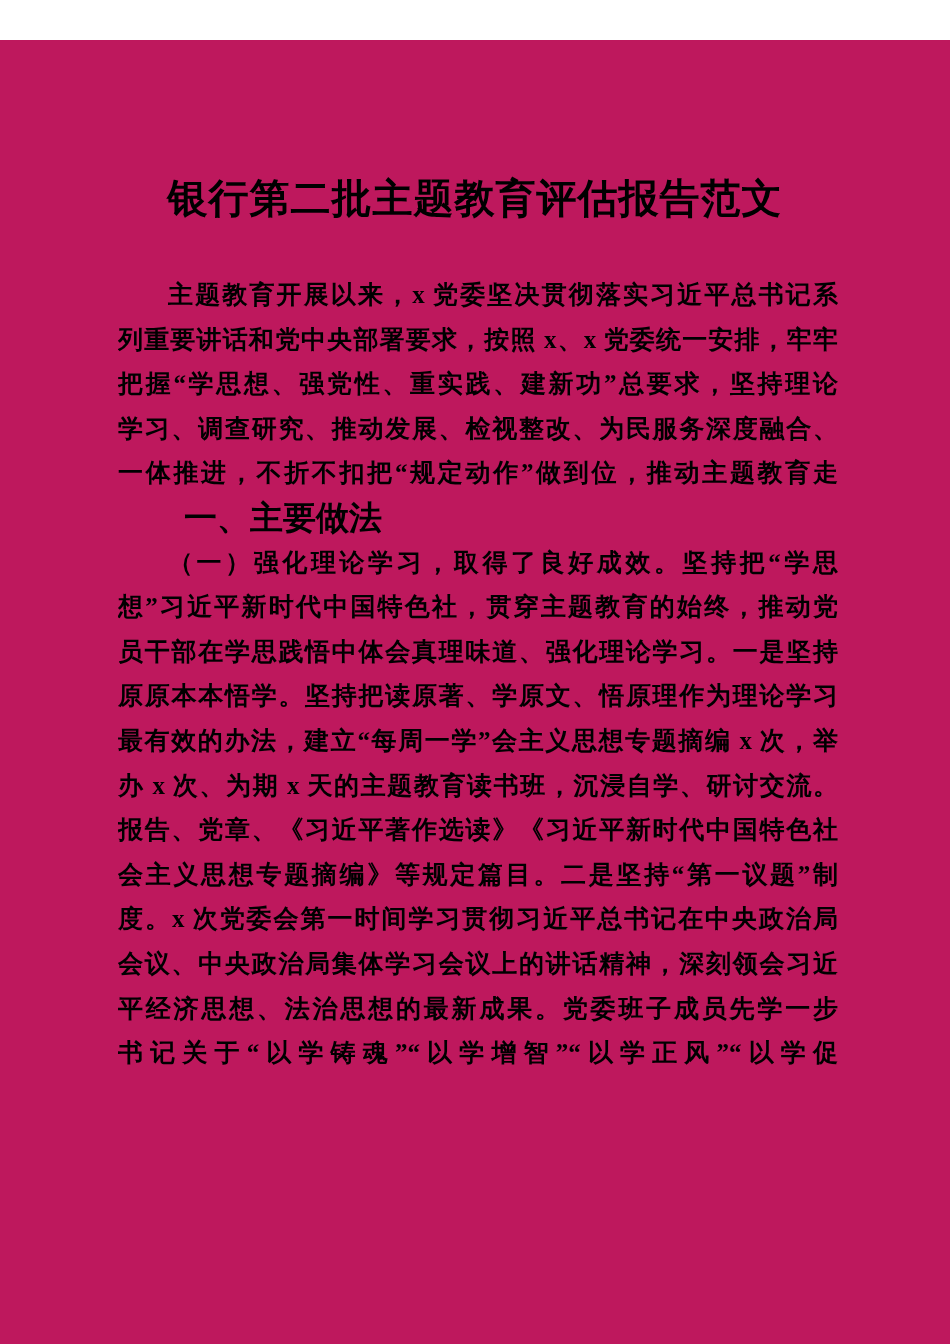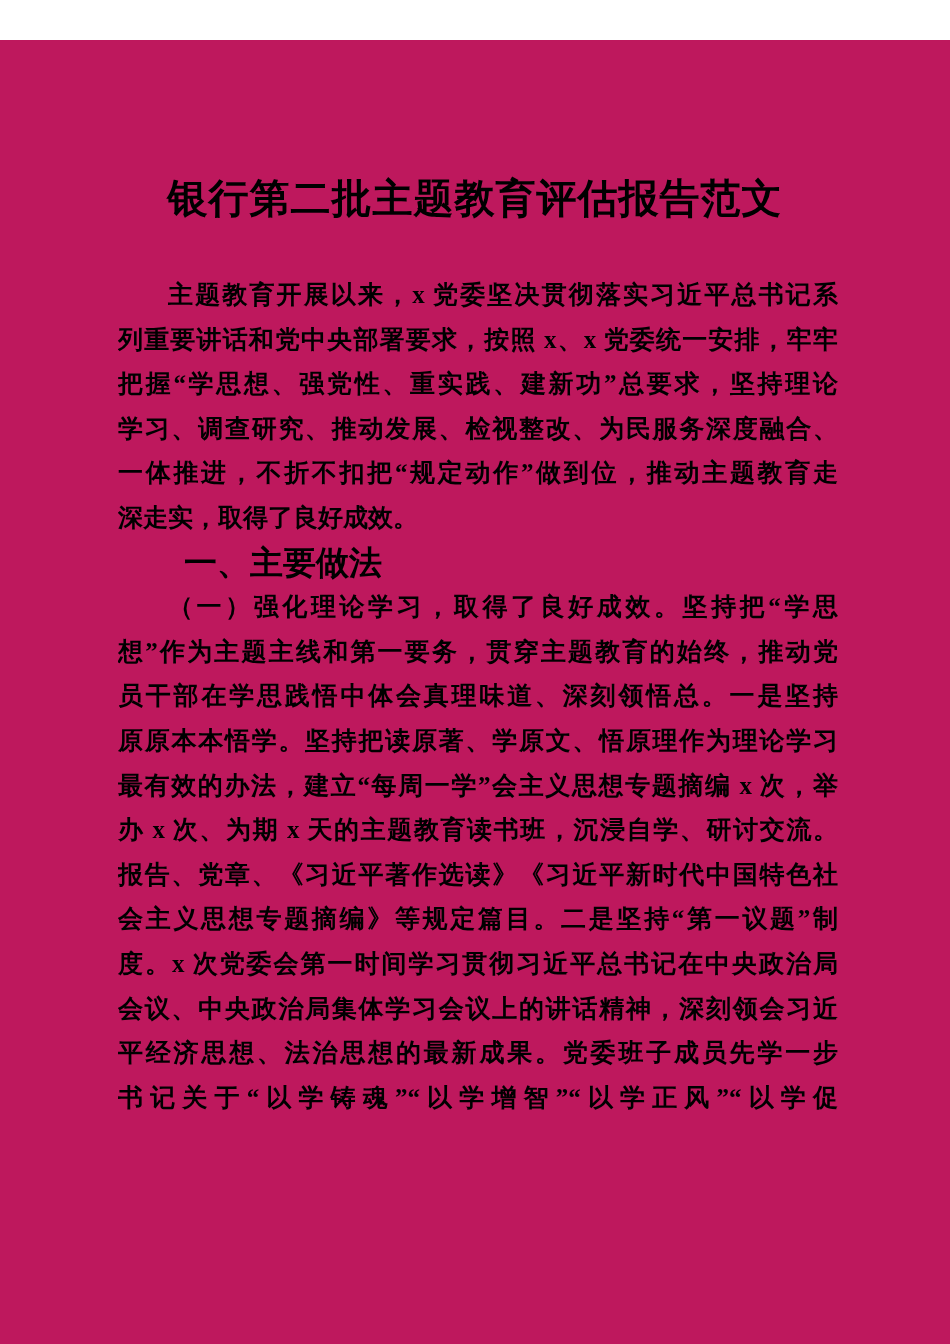--- a/index.html
+++ b/index.html
@@ -67,25 +67,24 @@
 <body>
 
 <div class="page">
   <h1 class="doc-title">银行第二批主题教育评估报告范文</h1>
   <div class="doc-body">
       <div class="text-line indent">主题教育开展以来，x 党委坚决贯彻落实习近平总书记系</div>
       <div class="text-line">列重要讲话和党中央部署要求，按照 x、x 党委统一安排，牢牢</div>
       <div class="text-line">把握“学思想、强党性、重实践、建新功”总要求，坚持理论</div>
       <div class="text-line">学习、调查研究、推动发展、检视整改、为民服务深度融合、</div>
       <div class="text-line">一体推进，不折不扣把“规定动作”做到位，推动主题教育走</div>
-      <div class="text-line no-justify">深走实，取得了良好成效。</div>
       <div class="heading-line">一、主要做法</div>
       <div class="text-line indent">（一）强化理论学习，取得了良好成效。坚持把“学思</div>
-      <div class="text-line">想”作为主题主线和第一要务，贯穿主题教育的始终，推动党</div>
-      <div class="text-line">员干部在学思践悟中体会真理味道、深刻领悟总。一是坚持</div>
+      <div class="text-line">想”习近平新时代中国特色社，贯穿主题教育的始终，推动党</div>
+      <div class="text-line">员干部在学思践悟中体会真理味道、强化理论学习。一是坚持</div>
       <div class="text-line">原原本本悟学。坚持把读原著、学原文、悟原理作为理论学习</div>
       <div class="text-line">最有效的办法，建立“每周一学”会主义思想专题摘编 x 次，举</div>
       <div class="text-line">办 x 次、为期 x 天的主题教育读书班，沉浸自学、研讨交流。</div>
       <div class="text-line">报告、党章、《习近平著作选读》《习近平新时代中国特色社</div>
       <div class="text-line">会主义思想专题摘编》等规定篇目。二是坚持“第一议题”制</div>
       <div class="text-line">度。x 次党委会第一时间学习贯彻习近平总书记在中央政治局</div>
       <div class="text-line">会议、中央政治局集体学习会议上的讲话精神，深刻领会习近</div>
       <div class="text-line">平经济思想、法治思想的最新成果。党委班子成员先学一步</div>
       <div class="text-line">书记关于“以学铸魂”“以学增智”“以学正风”“以学促</div>
     </div>

